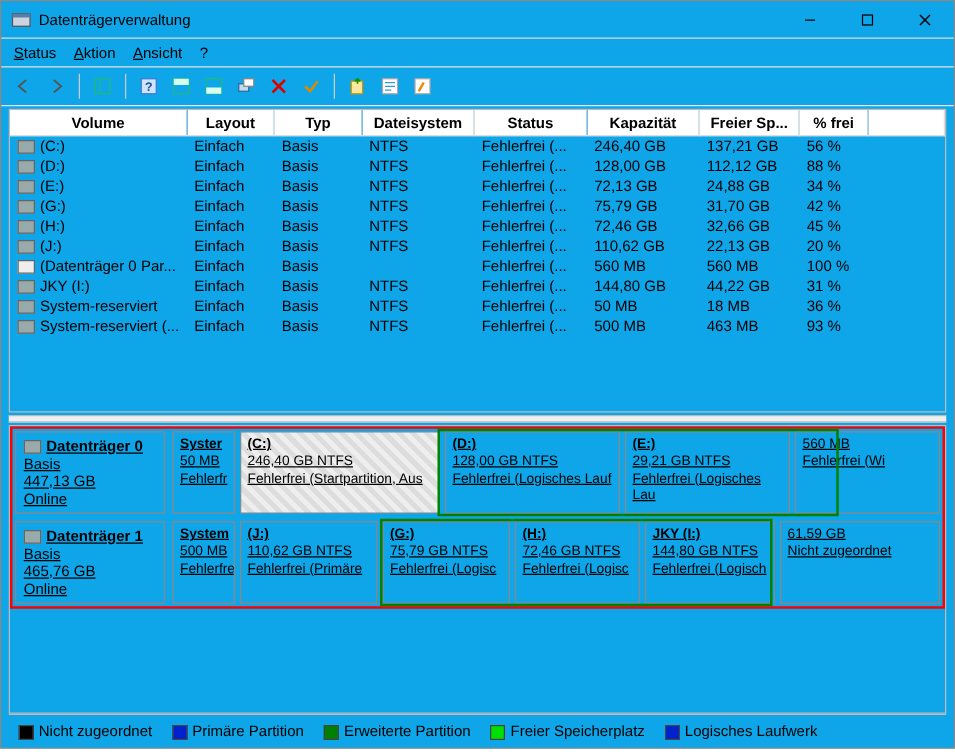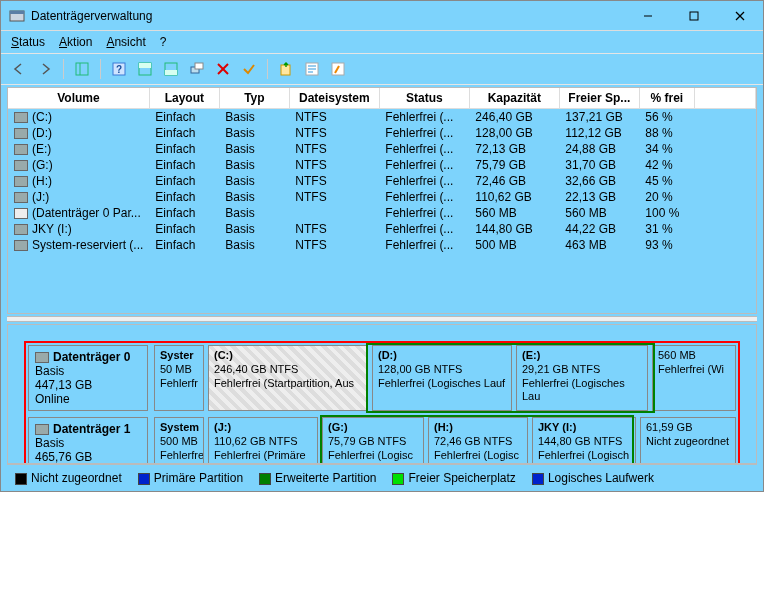--- a/index.html
+++ b/index.html
@@ -1,17 +1,17 @@
 <!DOCTYPE html>
 <html><head>
 <meta charset="utf-8">
 <style>
   * { box-sizing: border-box; }
   html, body { margin:0; padding:0; font-family: "Segoe UI", Tahoma, sans-serif; font-size:12px; color:#000; background:#fff; }
-  .window { width:764px; height:492px; border:1px solid #888; display:flex; flex-direction:column; background:#7dd3fc; }
+  .window { width:764px; height:599px; border:1px solid #888; display:flex; flex-direction:column; background:#0ea5e9; }
   .titlebar { height:30px; display:flex; align-items:center; padding:0 0 0 8px; border-bottom:1px solid #ddd; }
   .titlebar .icon-app { width:16px; height:16px; margin-right:6px; display:inline-flex; align-items:center; justify-content:center; }
   .titlebar .title { flex:1; font-size:12px; }
   .winbtn { width:46px; height:30px; display:flex; align-items:center; justify-content:center; }
   .menubar { height:22px; display:flex; align-items:center; gap:14px; padding:0 10px; font-size:12px; }
   .menubar span { text-decoration:underline; text-decoration-color:transparent; cursor:default; }
   .menubar span::first-letter { text-decoration:underline; }
   .toolbar { height:32px; display:flex; align-items:center; gap:2px; padding:0 6px; border-top:1px solid #e5e5e5; border-bottom:1px solid #e5e5e5; }
   .tbtn { width:24px; height:24px; display:flex; align-items:center; justify-content:center; border:1px solid transparent; }
   .tsep { width:1px; height:20px; background:#ccc; margin:0 4px; }
@@ -19,21 +19,21 @@
   .content { flex:1; display:flex; flex-direction:column; overflow:hidden; padding:0 6px; }
   .grid-wrap { border:1px solid #bbb; margin-top:2px; }
   table.vol { width:100%; border-collapse:collapse; font-size:12px; }
   table.vol th { text-align:center; font-weight:700; background:#fff; border-right:1px solid #ddd; border-bottom:1px solid #ddd; padding:3px 6px; white-space:nowrap; overflow:hidden; }
   table.vol td { padding:1px 6px; white-space:nowrap; overflow:hidden; }
   .vol-icon { width:14px; height:11px; display:inline-block; background:#9aa; border:1px solid #666; margin-right:4px; vertical-align:middle; }
   .vol-icon.pack { background:#eee; }
 
   .splitter { height:6px; border-top:1px solid #bbb; border-bottom:1px solid #bbb; background:#f0f0f0; margin:2px 0; cursor:row-resize; }
 
-  .disk-pane { flex:1; overflow:auto; border:1px solid #bbb; padding:16px; }
+  .disk-pane { flex:1; overflow:auto; border:1px solid #bbb; padding:0;text-decoration:underline; }
   .diskgroup { border:2px solid #ff0000; padding:2px; }
   .disk-row { display:flex; gap:6px; margin-bottom:6px; }
   .disk-row:last-child { margin-bottom:0; }
   .disk-head { width:120px; border:1px solid #888; padding:4px 6px; font-size:12px; }
   .disk-head .dname { font-weight:600; }
   .disk-head .dicon { display:inline-block; width:14px; height:11px; background:#9aa; border:1px solid #666; margin-right:4px; vertical-align:middle;}
   .disk-parts { flex:1; display:flex; gap:4px; position:relative; }
   .part { border:1px solid #888; min-width:50px; display:flex; flex-direction:row; }
   .part .stripe { height:14px; background:#0022cc; }
   .part.unalloc .stripe { background:#000; }
@@ -274,20 +274,31 @@
               <td>Einfach</td>
               <td>Basis</td>
               <td>NTFS</td>
               <td>Fehlerfrei (...</td>
               <td>144,80 GB</td>
               <td>44,22 GB</td>
               <td>31 %</td>
               <td></td>
             </tr>
             <tr>
+              <td><span class="vol-icon "></span>System-reserviert</td>
+              <td>Einfach</td>
+              <td>Basis</td>
+              <td>NTFS</td>
+              <td>Fehlerfrei (...</td>
+              <td>50 MB</td>
+              <td>18 MB</td>
+              <td>36 %</td>
+              <td></td>
+            </tr>
+            <tr>
               <td><span class="vol-icon "></span>System-reserviert (...</td>
               <td>Einfach</td>
               <td>Basis</td>
               <td>NTFS</td>
               <td>Fehlerfrei (...</td>
               <td>500 MB</td>
               <td>463 MB</td>
               <td>93 %</td>
               <td></td>
             </tr>

